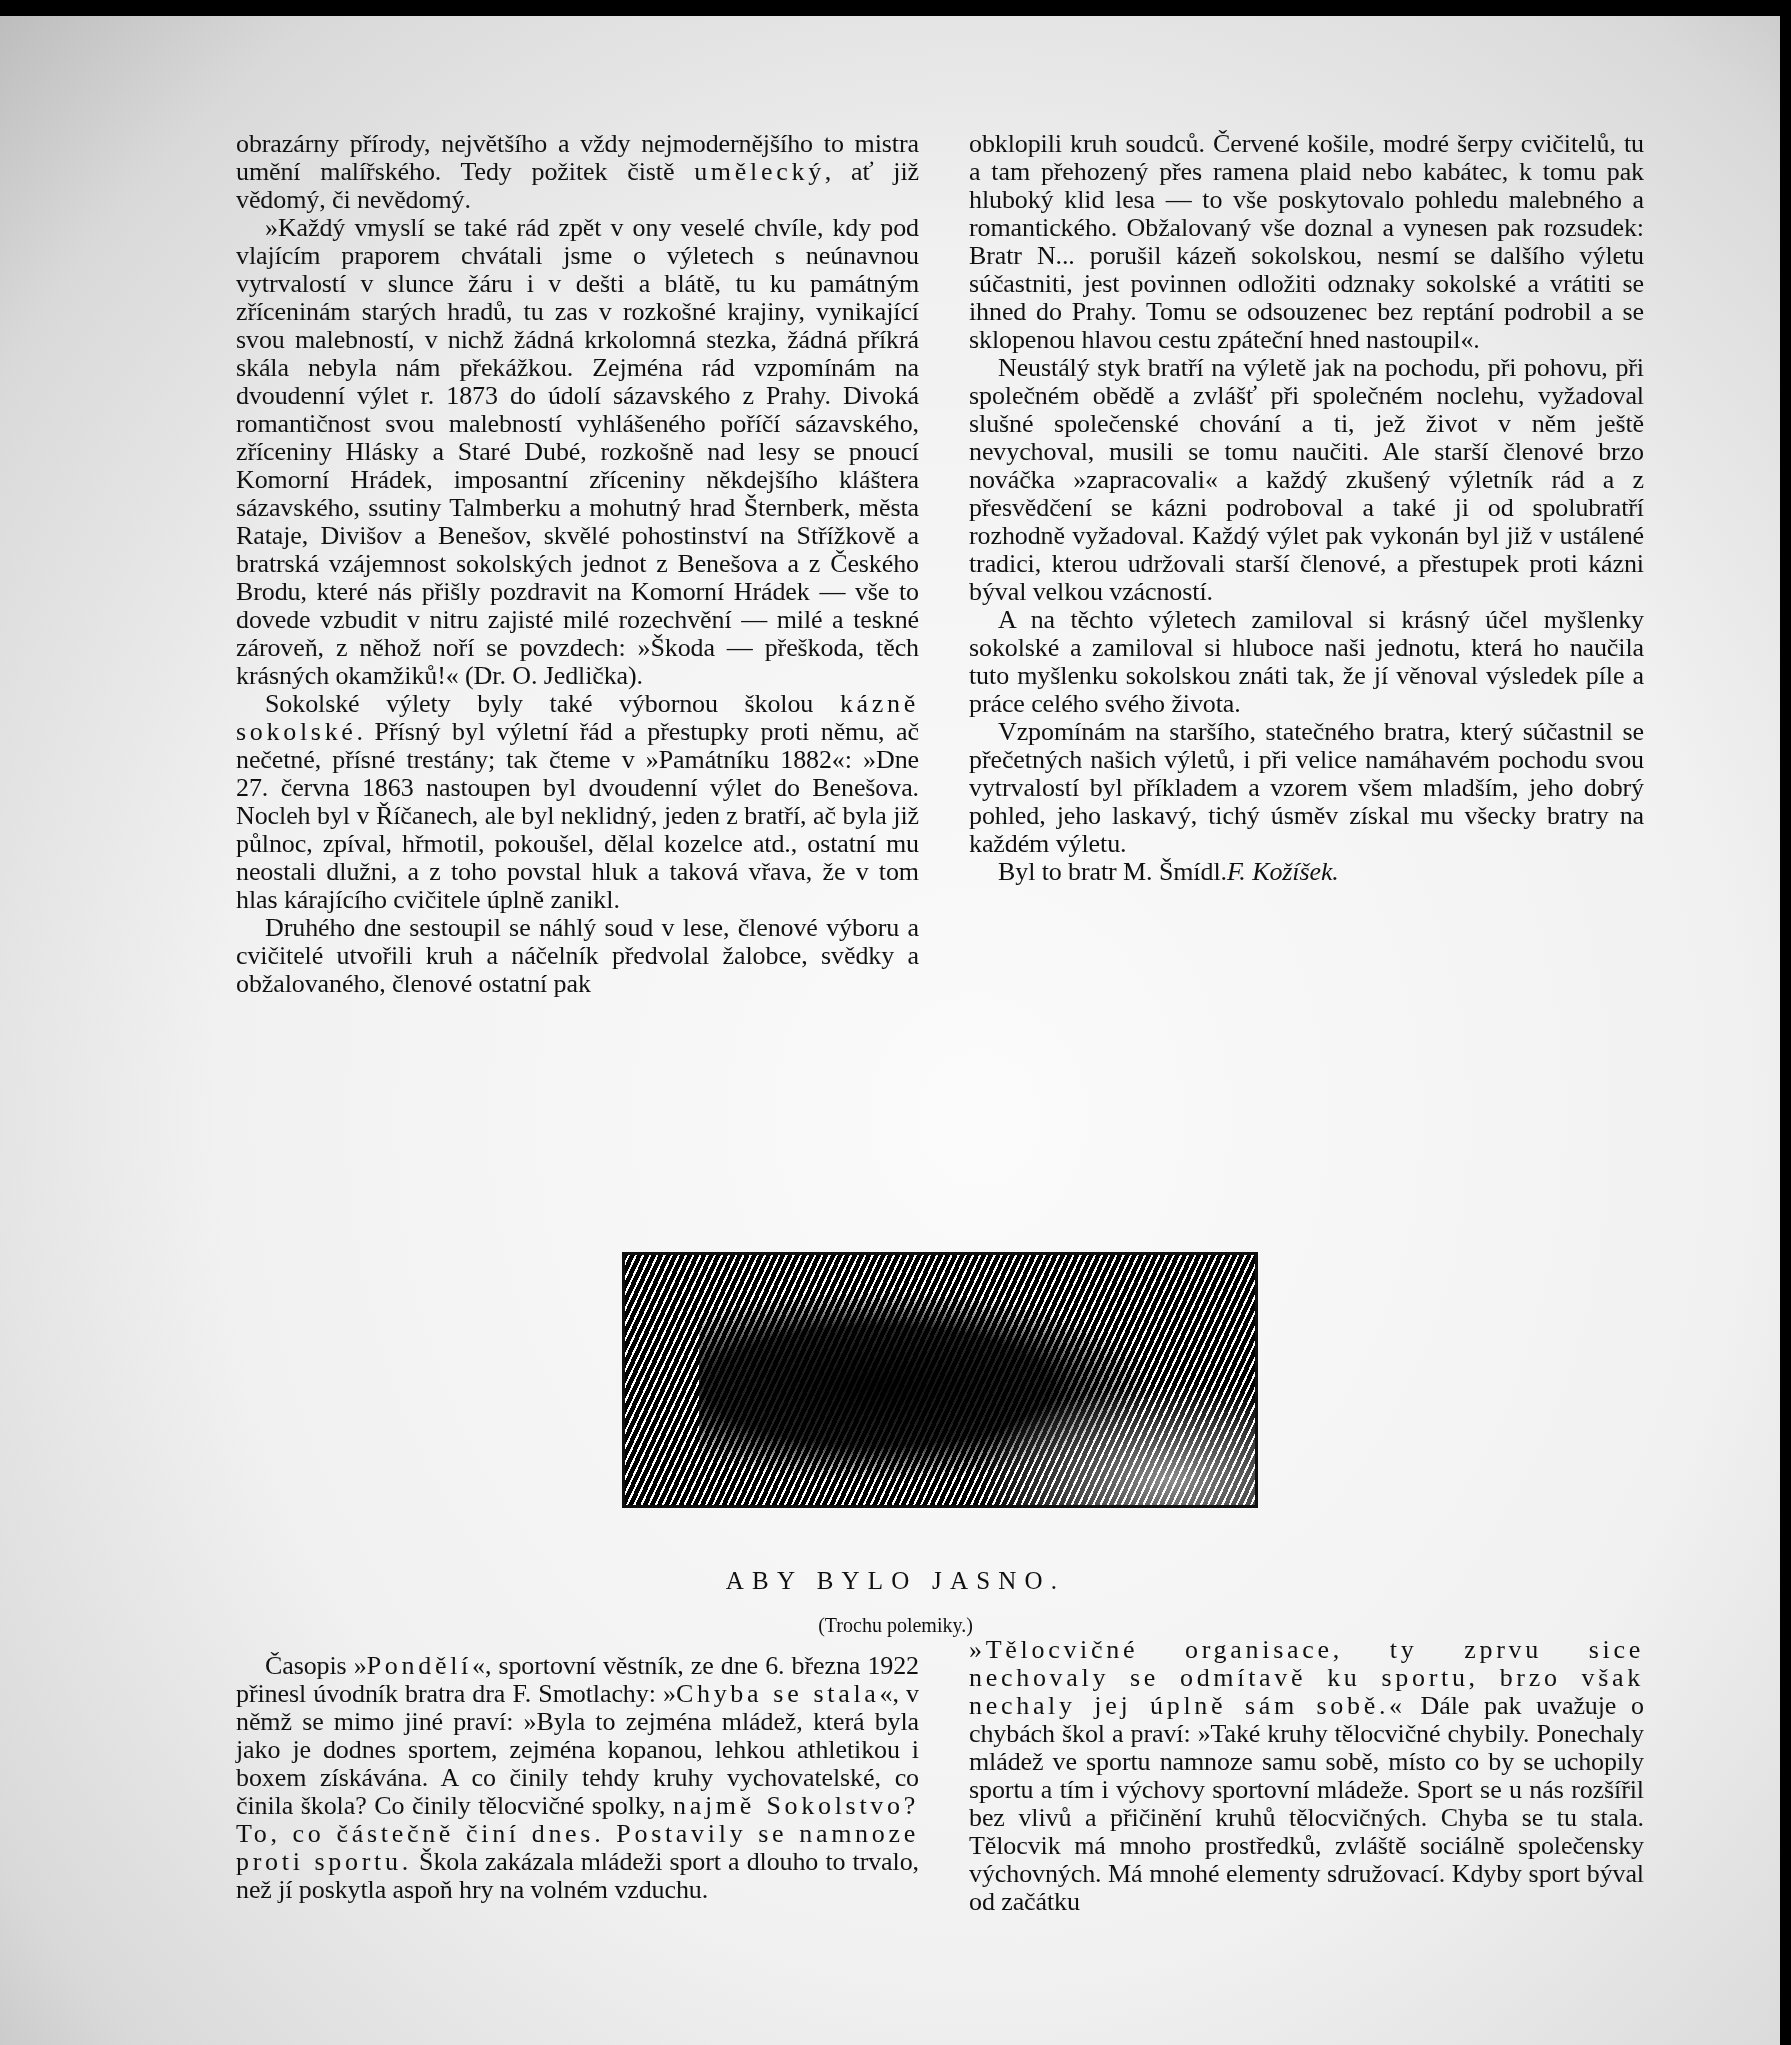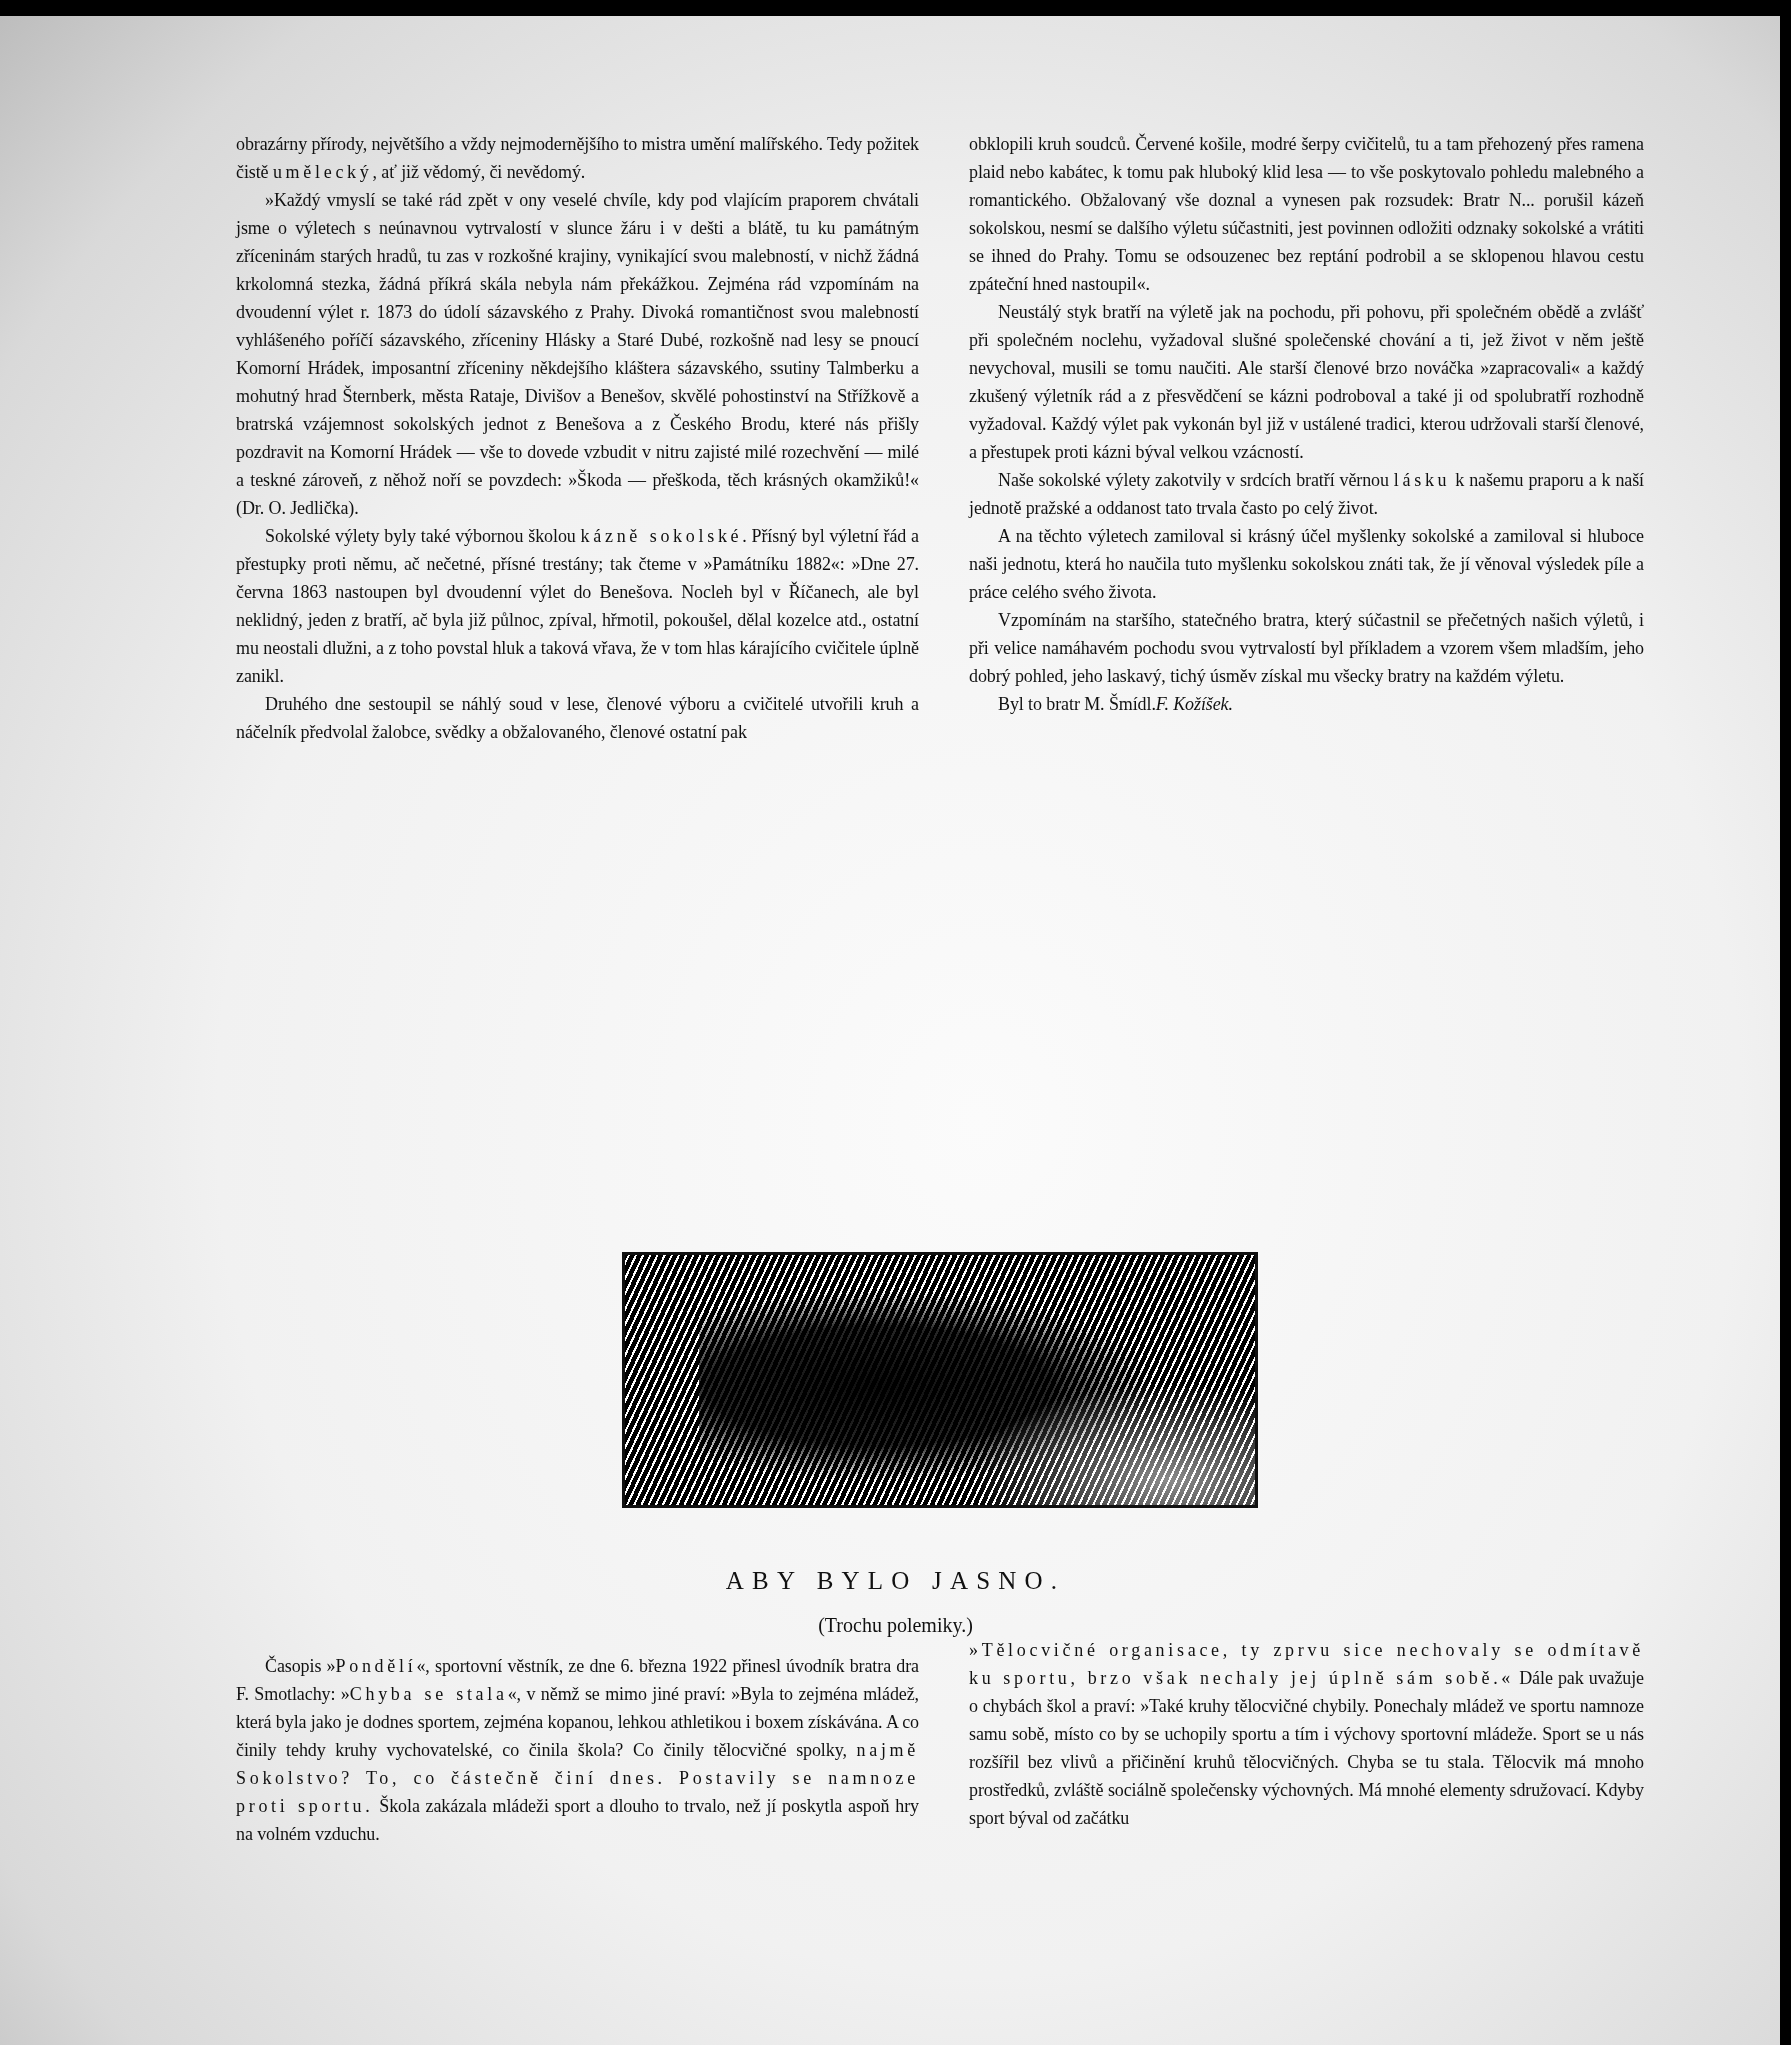--- a/index.html
+++ b/index.html
@@ -9,21 +9,21 @@
     font-family: "Liberation Serif", "DejaVu Serif", serif;
     color: #111;
   }
   .page {
     position: absolute; left: 0; top: 16.4px; width: 1780px; height: 2205px;
     background: radial-gradient(ellipse at 55% 50%, #fbfbfb 0%, #f1f1f1 55%, #d9d9d9 85%, #bdbdbd 100%);
     border-bottom-right-radius: 12.3px;
   }
   .col {
     position: absolute;
-    font-size: 18px; line-height: 28px;
+    font-size: 26px; line-height: 28px;
     text-align: justify;
     font-family: "Liberation Serif", "DejaVu Serif", serif;
     letter-spacing: -0.1px;
   }
   .col p { margin: 0; text-indent: 29px; }
   .col p.noindent { text-indent: 0; }
   .col-top-left  { left: 236px;  top: 130px;  width: 683px; }
   .col-top-right { left: 969px; top: 130px;  width: 675px; }
   .col-bot-left  { left: 236px;  top: 1636px; width: 683px; margin-top: 16px; }
   .col-bot-right { left: 969px; top: 1636px; width: 675px; }
@@ -63,21 +63,20 @@
 <div class="col col-top-left">
   <p class="noindent"><span>obrazárny přírody, největšího a vždy nejmodernějšího to mistra umění malířského. Tedy požitek čistě</span> <span class="spaced">umělecký</span><span>, ať již vědomý, či nevědomý.</span></p>
   <p>»Každý vmyslí se také rád zpět v ony veselé chvíle, kdy pod vlajícím praporem chvátali jsme o výletech s neúnavnou vytrvalostí v slunce žáru i v dešti a blátě, tu ku památným zříceninám starých hradů, tu zas v rozkošné krajiny, vynikající svou malebností, v nichž žádná krkolomná stezka, žádná příkrá skála nebyla nám překážkou. Zejména rád vzpomínám na dvoudenní výlet r. 1873 do údolí sázavského z Prahy. Divoká romantičnost svou malebností vyhlášeného poříčí sázavského, zříceniny Hlásky a Staré Dubé, rozkošně nad lesy se pnoucí Komorní Hrádek, imposantní zříceniny někdejšího kláštera sázavského, ssutiny Talmberku a mohutný hrad Šternberk, města Rataje, Divišov a Benešov, skvělé pohostinství na Střížkově a bratrská vzájemnost sokolských jednot z Benešova a z Českého Brodu, které nás přišly pozdravit na Komorní Hrádek — vše to dovede vzbudit v nitru zajisté milé rozechvění — milé a teskné zároveň, z něhož noří se povzdech: »Škoda — přeškoda, těch krásných okamžiků!« (Dr. O. Jedlička).</p>
   <p><span>Sokolské výlety byly také výbornou školou</span> <span class="spaced">kázně sokolské</span><span>. Přísný byl výletní řád a přestupky proti němu, ač nečetné, přísné trestány; tak čteme v »Památníku 1882«: »Dne 27. června 1863 nastoupen byl dvoudenní výlet do Benešova. Nocleh byl v Říčanech, ale byl neklidný, jeden z bratří, ač byla již půlnoc, zpíval, hřmotil, pokoušel, dělal kozelce atd., ostatní mu neostali dlužni, a z toho povstal hluk a taková vřava, že v tom hlas kárajícího cvičitele úplně zanikl.</span></p>
   <p>Druhého dne sestoupil se náhlý soud v lese, členové výboru a cvičitelé utvořili kruh a náčelník předvolal žalobce, svědky a obžalovaného, členové ostatní pak</p>
 </div>
 
 <div class="col col-top-right">
   <p class="noindent">obklopili kruh soudců. Červené košile, modré šerpy cvičitelů, tu a tam přehozený přes ramena plaid nebo kabátec, k tomu pak hluboký klid lesa — to vše poskytovalo pohledu malebného a romantického. Obžalovaný vše doznal a vynesen pak rozsudek: Bratr N... porušil kázeň sokolskou, nesmí se dalšího výletu súčastniti, jest povinnen odložiti odznaky sokolské a vrátiti se ihned do Prahy. Tomu se odsouzenec bez reptání podrobil a se sklopenou hlavou cestu zpáteční hned nastoupil«.</p>
   <p>Neustálý styk bratří na výletě jak na pochodu, při pohovu, při společném obědě a zvlášť při společném noclehu, vyžadoval slušné společenské chování a ti, jež život v něm ještě nevychoval, musili se tomu naučiti. Ale starší členové brzo nováčka »zapracovali« a každý zkušený výletník rád a z přesvědčení se kázni podroboval a také ji od spolubratří rozhodně vyžadoval. Každý výlet pak vykonán byl již v ustálené tradici, kterou udržovali starší členové, a přestupek proti kázni býval velkou vzácností.</p>
-  <p><span>Naše sokolské výlety zakotvily v srdcích bratří věrnou</span> <span class="spaced">lásku</span> <span>k našemu praporu a k naší jednotě pražské a oddanost tato trvala často po celý život.</span></p>
   <p>A na těchto výletech zamiloval si krásný účel myšlenky sokolské a zamiloval si hluboce naši jednotu, která ho naučila tuto myšlenku sokolskou znáti tak, že jí věnoval výsledek píle a práce celého svého života.</p>
   <p>Vzpomínám na staršího, statečného bratra, který súčastnil se přečetných našich výletů, i při velice namáhavém pochodu svou vytrvalostí byl příkladem a vzorem všem mladším, jeho dobrý pohled, jeho laskavý, tichý úsměv získal mu všecky bratry na každém výletu.</p>
   <p class="signature-row" style="text-indent:0;padding-left:29px;">
     <span>Byl to bratr M. Šmídl.</span>
     <span class="author">F. Kožíšek.</span>
   </p>
 </div>
 
 <div class="illustration">
   <div class="mass"></div>

